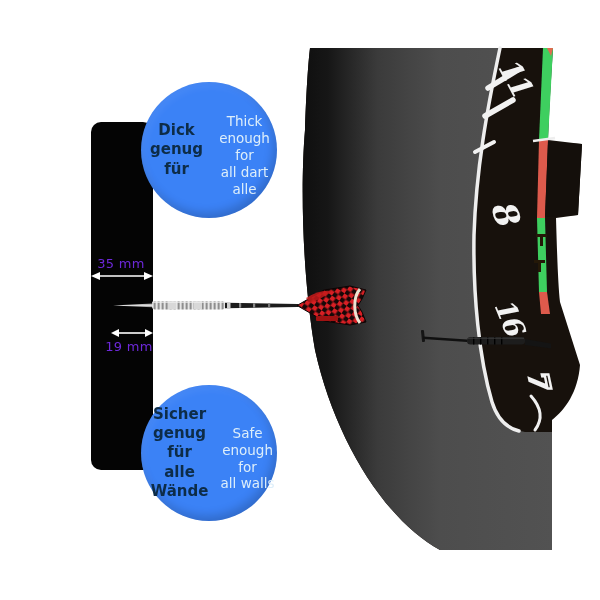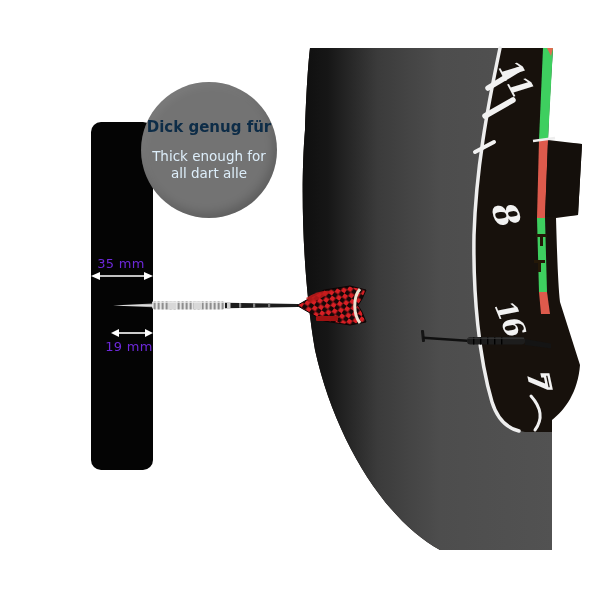--- a/index.html
+++ b/index.html
@@ -14,21 +14,21 @@
   .meas-label{position:absolute;color:#6d28d9;font-size:13px;text-align:center;
               letter-spacing:.3px;}
   #label-35{left:90px;top:256px;width:62px;}
   #label-26{left:102px;top:339px;width:54px;}
   .meas-arrow{position:absolute;}
   #arrow-35{left:91px;top:270px;}
   #arrow-26{left:111px;top:327px;}
 
   
   .badge{position:absolute;width:136px;height:136px;border-radius:50%;
-         background:#737373;display:flex;flex-direction:column;align-items:center;
+         background:#3b82f6;display:flex;flex-direction:row;align-items:center;
          justify-content:center;text-align:center;
          box-shadow:inset -3px -5px 10px rgba(0,0,0,.18), inset 3px 4px 8px rgba(255,255,255,.07);}
   #badge-top{left:141px;top:82px;}
   #badge-bottom{left:141px;top:385px;}
   .badge .de{font-weight:bold;font-size:15px;line-height:1.27;color:#0d2c47;}
   .badge .en{font-size:13.5px;line-height:1.25;color:#ddeefa;margin-top:11px;}
 
   
   #board-svg{position:absolute;left:295px;top:40px;}
   #dart-svg{position:absolute;left:110px;top:283px;}
@@ -166,14 +166,24 @@
   <div class="badge" id="badge-top">
     <div class="de">
       <div>Dick genug für</div>
     </div>
     <div class="en">
       <div>Thick enough for</div>
       <div>all dart alle</div>
     </div>
   </div>
 
+  <div class="badge" id="badge-bottom">
+    <div class="de">
+      <div>Sicher genug für</div>
+      <div>alle Wände</div>
+    </div>
+    <div class="en">
+      <div>Safe enough for</div>
+      <div>all walls</div>
+    </div>
+  </div>
 
 </div>
 
 </body></html>

